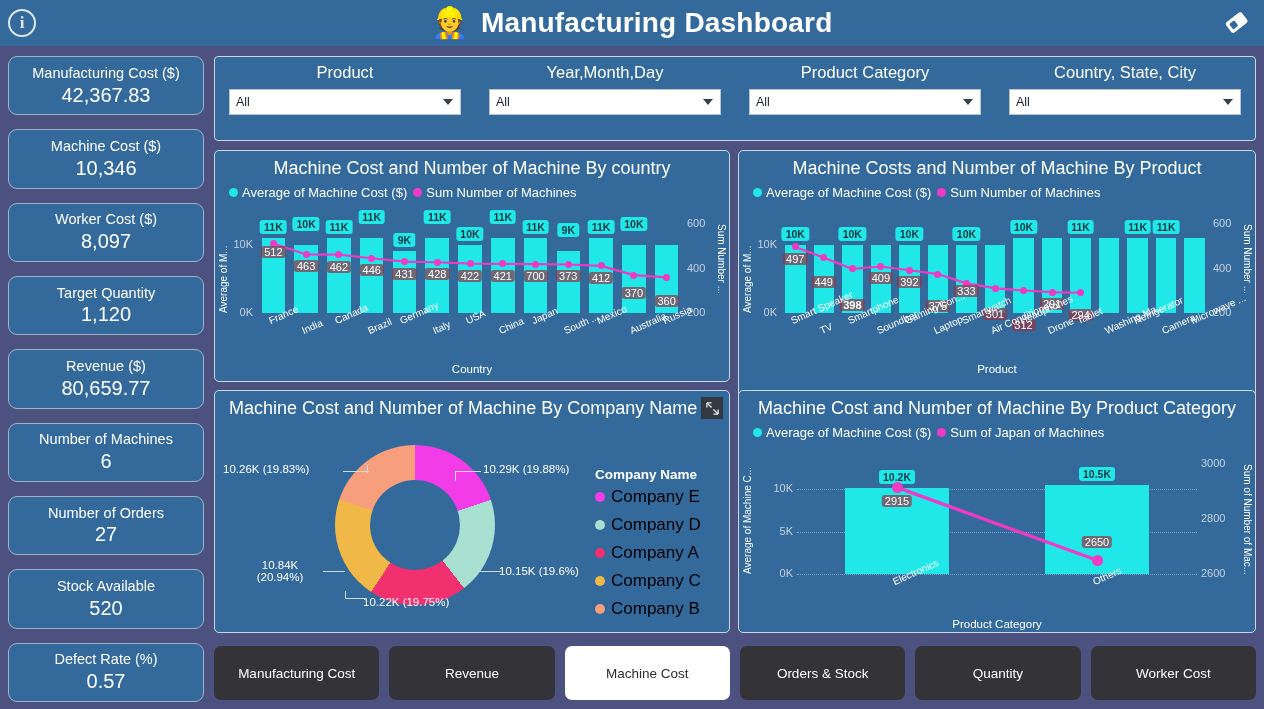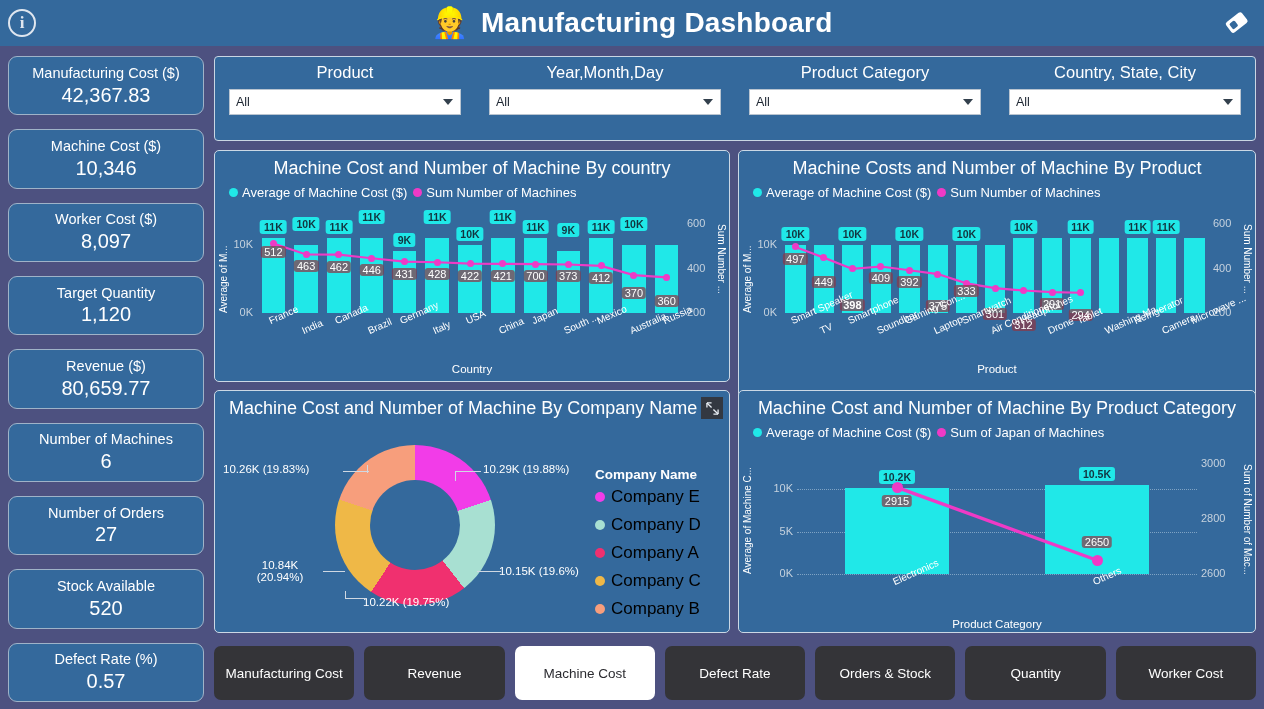--- a/index.html
+++ b/index.html
@@ -506,19 +506,18 @@
         <div class="x-cat" style="left: 152px; top: 137px;">Electronics</div>
         <div class="x-cat" style="left: 352px; top: 137px;">Others</div>
         <div class="x-axis-title" style="left: 0px; width: 516px; bottom: 0px;">Product Category</div>
       </div>
   </div>
 
   <div class="nav-bar">
     <div class="nav-btn">Manufacturing Cost</div>
     <div class="nav-btn">Revenue</div>
     <div class="nav-btn active">Machine Cost</div>
-    <div class="nav-btn">Defect Rate</div>
     <div class="nav-btn">Orders &amp; Stock</div>
     <div class="nav-btn">Quantity</div>
     <div class="nav-btn">Worker Cost</div>
   </div>
 
 </div>
 
 </body></html>

